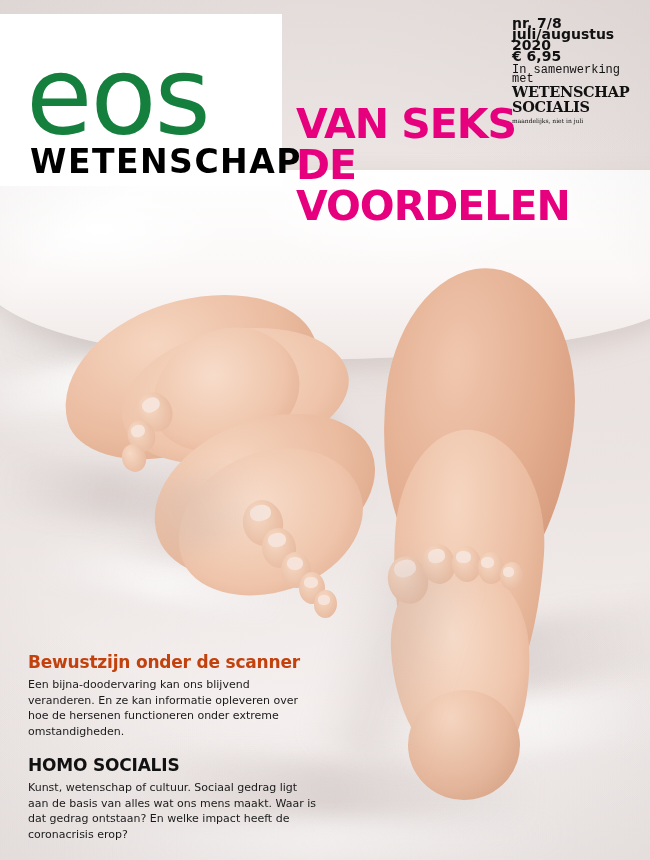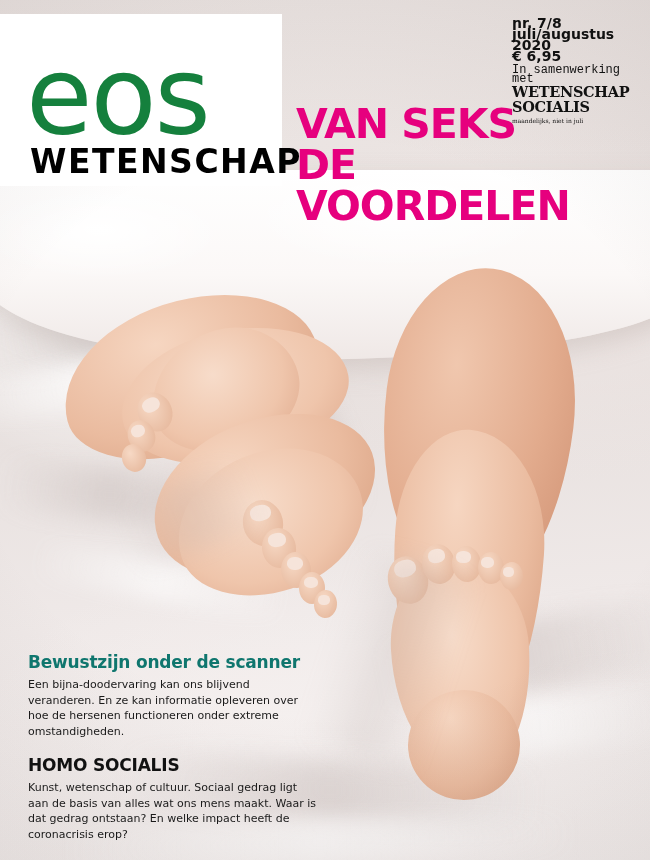--- a/index.html
+++ b/index.html
@@ -204,21 +204,21 @@
   .blurb:last-child { margin-bottom: 0; }
   .blurb-title {
     font-family: "DejaVu Sans", sans-serif;
     font-weight: bold;
     font-size: 17px;
     line-height: 20px;
     margin: 0 0 5px 0;
     letter-spacing: -0.2px;
   }
   .t-dark { color: #111; }
-  .t-pink { color: #0f766e; }
+  .t-pink { color: #c2410c; }
   .blurb-body {
     font-family: "DejaVu Sans", sans-serif;
     font-size: 11px;
     line-height: 15.5px;
     color: #1a1a1a;
     margin: 0;
   }
   .caps { text-transform: none; }
 </style>
 </head>

